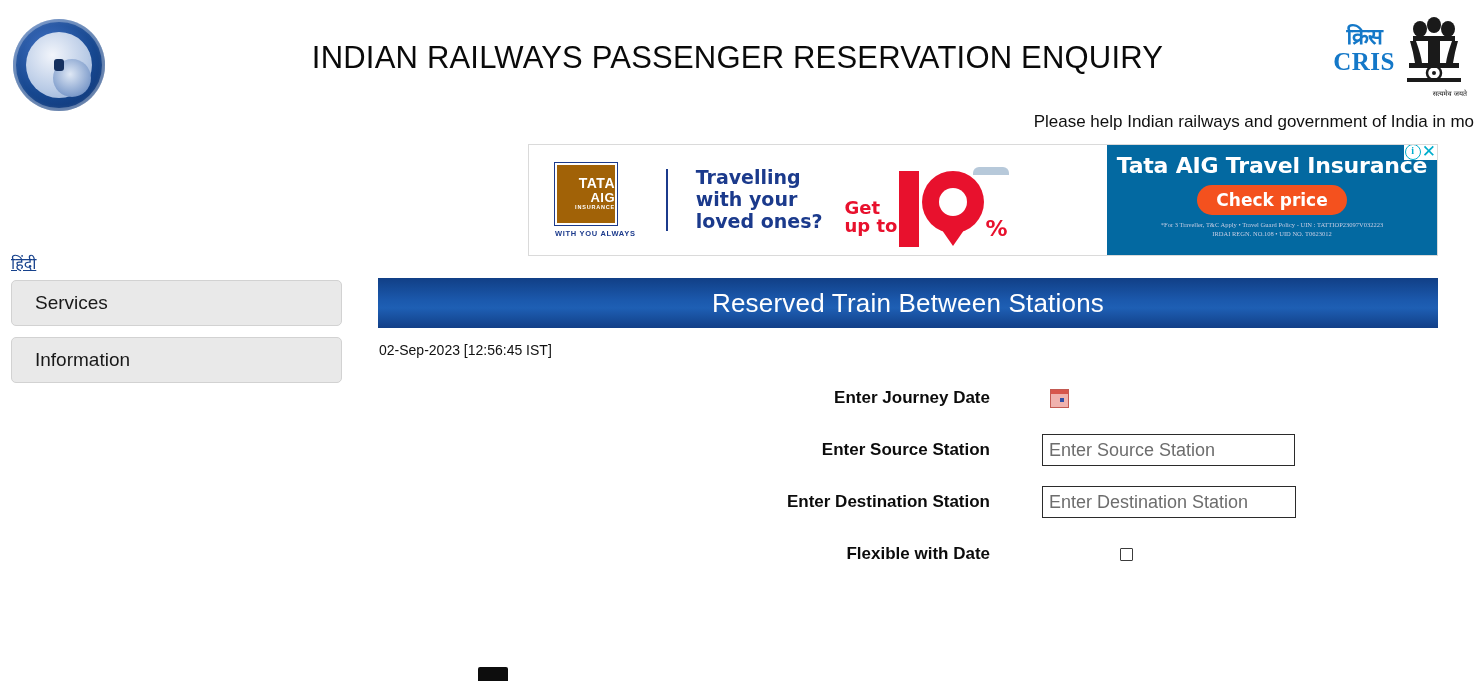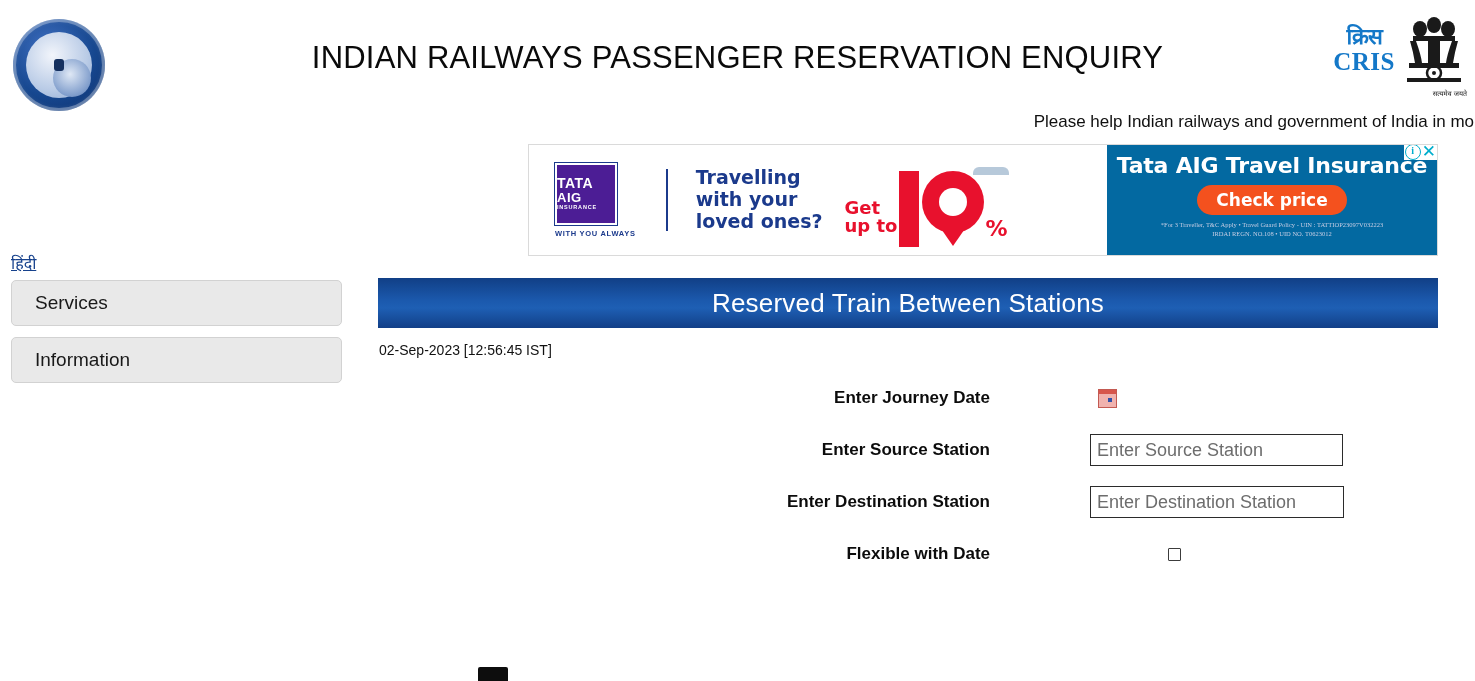--- a/index.html
+++ b/index.html
@@ -150,25 +150,25 @@
     position: relative;
     display: flex;
     align-items: center;
   }
   .tata-block {
     margin-left: 26px;
     text-align: center;
   }
   .tata-box {
     width: 58px; height: 58px;
-    background: #4c1d95;
+    background: #a16207;
     color: #fff;
     display: flex;
     flex-direction: column;
-    align-items: flex-start;
+    align-items: flex-end;
     justify-content: center;
     border: 2px solid #fff;
     outline: 1px solid #1b3a8c;
     line-height: 1.05;
   }
   .tata-t1 { font-size: 14px; font-weight: bold; letter-spacing: 0.5px; }
   .tata-t2 { font-size: 13px; font-weight: bold; letter-spacing: 0.5px; }
   .tata-t3 { font-size: 5.5px; font-weight: bold; letter-spacing: 0.8px; margin-top: 1px; }
   .tata-tag {
     font-size: 7.5px;
@@ -383,21 +383,20 @@
   }
 
   .form {
     margin-top: 14px;
     position: relative;
   }
   .form-row {
     display: flex;
     align-items: center;
     height: 52px;
-    gap: 48px;
   }
   .form-label {
     width: 618px;
     text-align: right;
     font-size: 17px;
     font-weight: bold;
     color: #0c0c0c;
     padding-right: 6px;
     box-sizing: border-box;
   }

